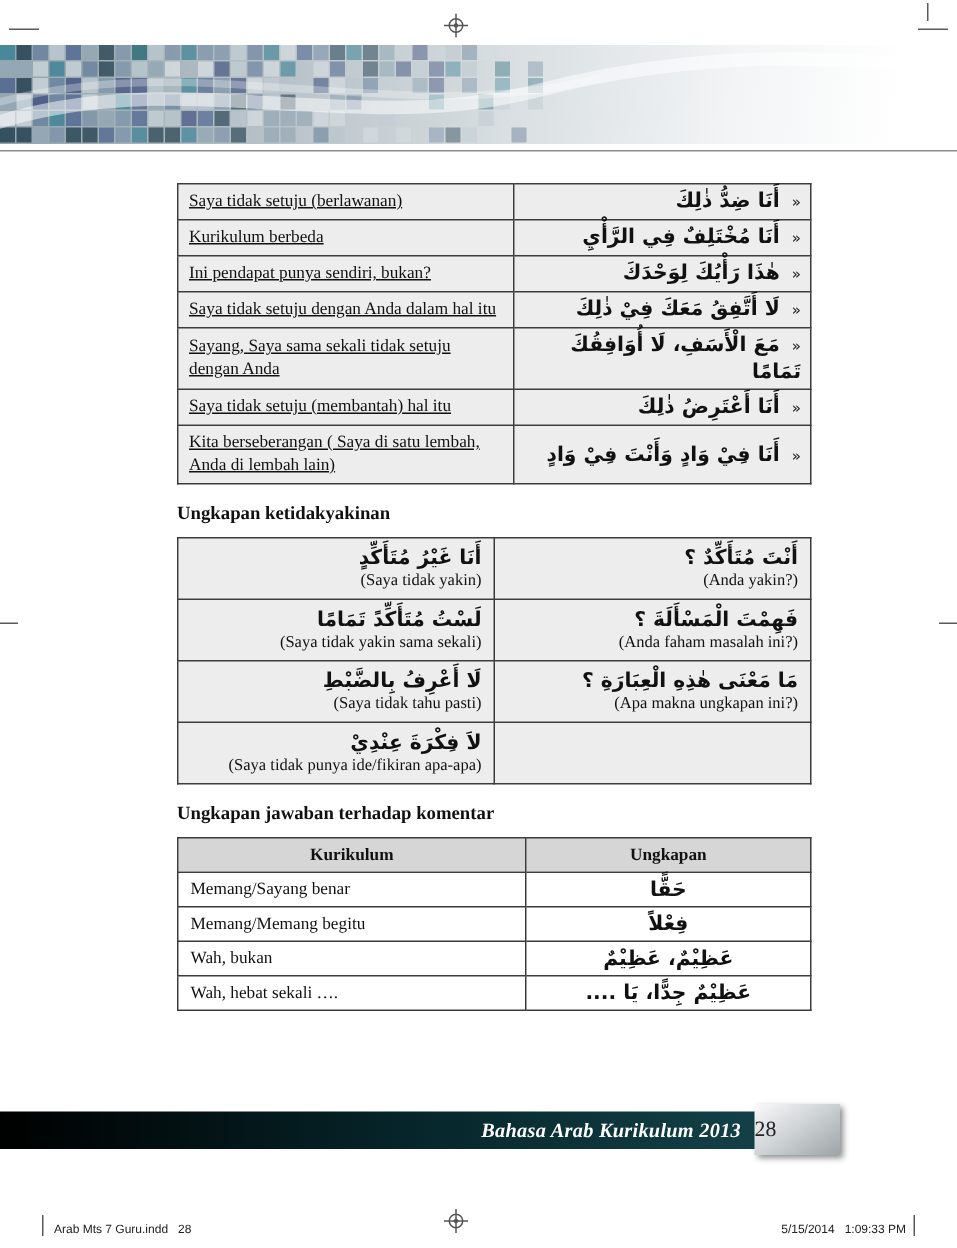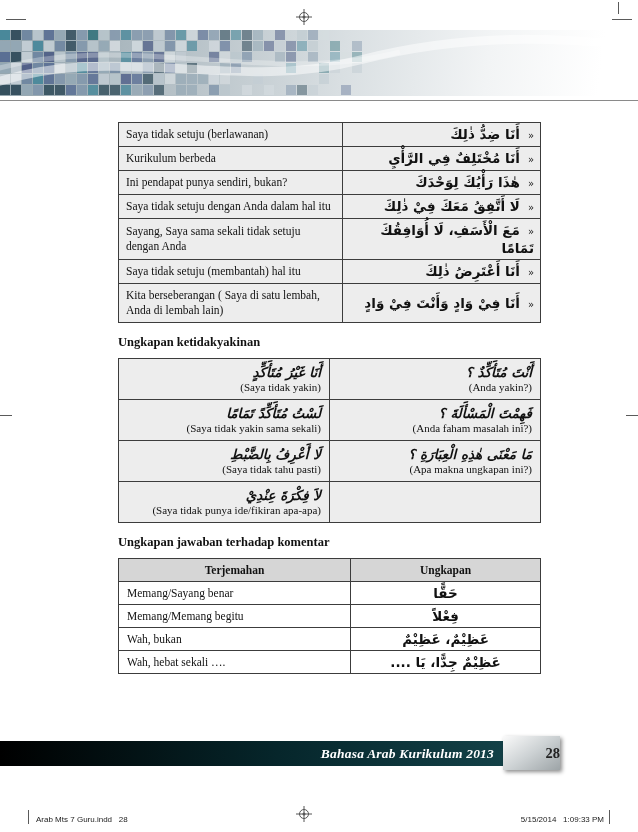--- a/index.html
+++ b/index.html
@@ -26,50 +26,50 @@
   .swoosh { position: absolute; left: 0; top: 0; }
   .top-rule { position: absolute; left: 0; top: 100px; width: 638px; height: 1px; background: #8a8a8a; }
 
   
   .content { position: absolute; left: 118px; top: 122px; width: 423px; }
   table { border-collapse: collapse; width: 100%; }
   td, th { border: 1px solid #3c3c3c; vertical-align: middle; }
 
   
   .t1 td { background: #ededed; }
-  .t1 .id-cell { width: 224px; font-size: 11.5px; padding: 4px 7px; line-height: 1.3; }
+  .t1 .id-cell { width: 224px; font-size: 11.5px; padding: 4px 7px; line-height: 1.3; text-decoration: underline; }
   .t1 .ar-cell { direction: rtl; text-align: right; padding: 2px 6px; }
   .ar { font-family: "DejaVu Sans", sans-serif; font-weight: bold; font-size: 13.5px; direction: rtl; unicode-bidi: embed; }
   .bullet { font-family: "DejaVu Sans", sans-serif; font-size: 10px; margin-left: 8px; color: #222; }
 
   .sec-heading { font-weight: bold; font-size: 12.5px; margin: 12px 0 8px 0; }
 
   
   .t2 td { background: #ededed; width: 50%; text-align: right; padding: 4px 8px 5px; height: 41px; }
-  .t2 .ar { display: block; font-style: italic; }
+  .t2 .ar { display: block; }
   .t2 .tr { display: block; font-size: 11px; margin-top: 1px; }
 
   
   .t3 th { background: #d6d6d6; font-size: 11.5px; font-weight: bold; padding: 5px; text-align: center; }
   .t3 .trans { width: 55%; font-size: 11.5px; padding: 5px 8px; background: #fff; }
   .t3 .comment { text-align: center; direction: rtl; padding: 2px 8px; background: #fff; }
 
   
   .footer-bar {
     position: absolute; left: 0; top: 741px; width: 556px; height: 25px;
     background: linear-gradient(90deg, #000000 0%, #06262b 50%, #16474e 100%);
     display: flex; align-items: center; justify-content: flex-end; padding-right: 62px;
   }
   .footer-title { color: #ffffff; font-style: italic; font-weight: bold; font-size: 13.5px; letter-spacing: 0.2px; }
   .page-num-box {
     position: absolute; left: 503px; top: 736px; width: 57px; height: 34px;
     background: linear-gradient(145deg, #fafafa 0%, #cdd2d4 50%, #9da4a7 100%);
     box-shadow: 2px 2px 4px rgba(0,0,0,0.45);
-    display: flex; align-items: center; justify-content: flex-end;
-    font-size: 14.5px; color: #222; font-weight: bold;
+    display: flex; align-items: center; justify-content: flex-start;
+    font-size: 14.5px; color: #222;
   }
   .print-left  { position: absolute; left: 36px;  top: 815px; font-family: "Liberation Sans", sans-serif; font-size: 8px; color: #222; white-space: pre; }
   .print-right { position: absolute; right: 34px; top: 815px; font-family: "Liberation Sans", sans-serif; font-size: 8px; color: #222; white-space: pre; }
 </style>
 </head>
 <body>
 
 <div class="page">
 
   <div class="crop h" style="left:6px;top:19px;width:20px"></div>
@@ -355,21 +355,21 @@
           </td>
         </tr>
       </tbody>
     </table>
 
     <div class="sec-heading">Ungkapan jawaban terhadap komentar</div>
 
     <table class="t3">
       <thead>
         <tr>
-          <th>Terjemahan</th>
+          <th>Kurikulum</th>
           <th>Ungkapan</th>
         </tr>
       </thead>
       <tbody>
         <tr>
           <td class="trans">Memang/Sayang benar</td>
           <td class="comment ar">حَقًّا</td>
         </tr>
         <tr>
           <td class="trans">Memang/Memang begitu</td>

